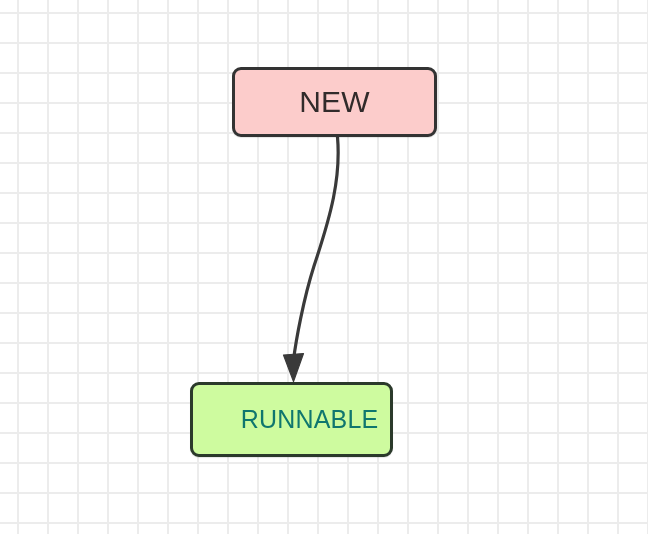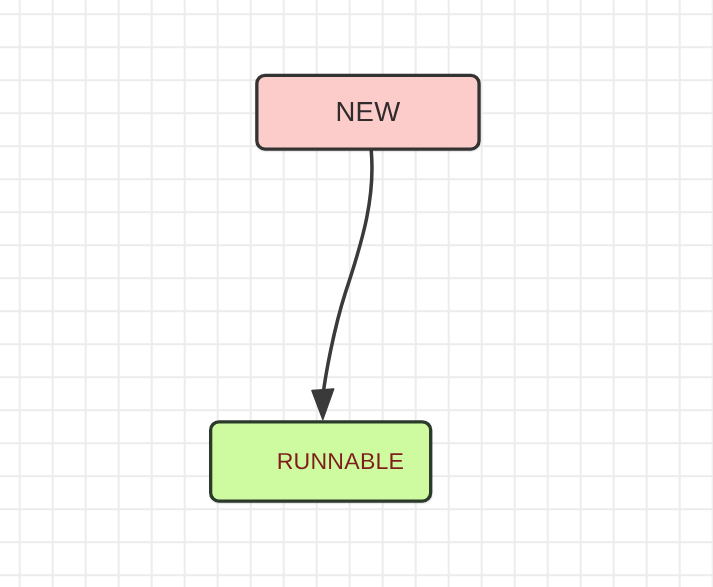--- a/index.html
+++ b/index.html
@@ -50,35 +50,35 @@
     left: 232px;
     top: 67px;
     width: 205px;
     height: 70px;
     background: #fccccb;
     border-color: #333333;
     box-shadow: 0 1px 1px rgba(0,0,0,0.10);
   }
   #node-new .node-label {
     color: #312b2b;
-    font-size: 25px;
+    font-size: 30px;
   }
 
   #node-runnable {
     left: 190px;
     top: 382px;
     width: 203px;
     height: 75px;
     background: #cefb9f;
     border-color: #2b3a2b;
     box-shadow: 0 1px 1px rgba(0,0,0,0.10);
   }
   #node-runnable .node-label {
-    color: #7f1d1d;
-    font-size: 21px;
+    color: #0f766e;
+    font-size: 25px;
     margin-left: 36px;
   }
 
   
   #edge-layer {
     position: absolute;
     left: 0;
     top: 0;
     width: 648px;
     height: 534px;

